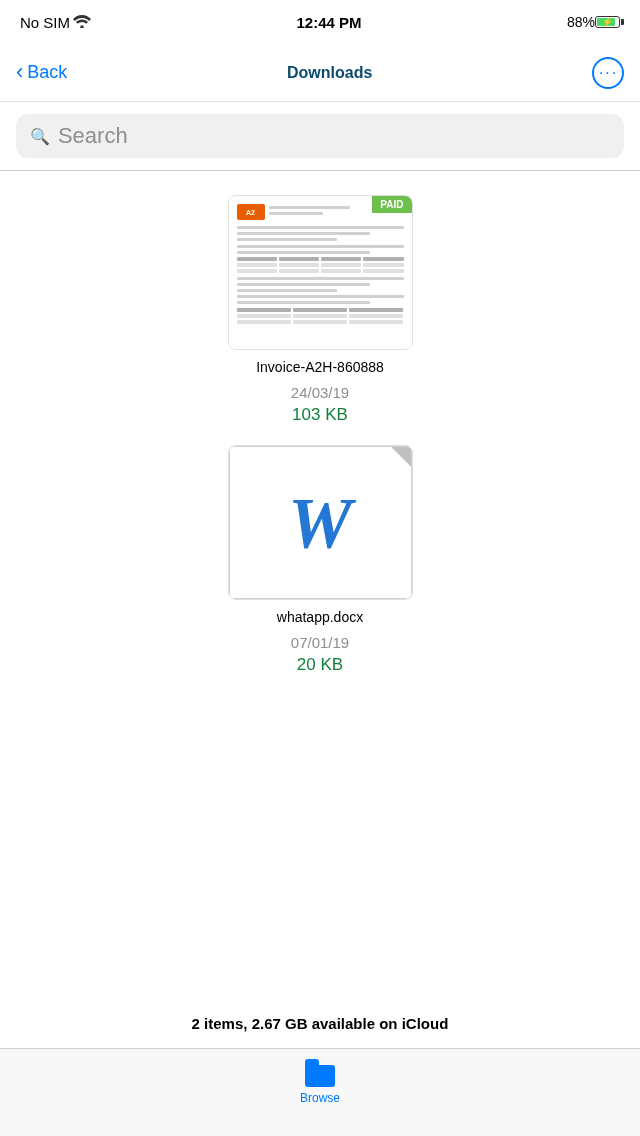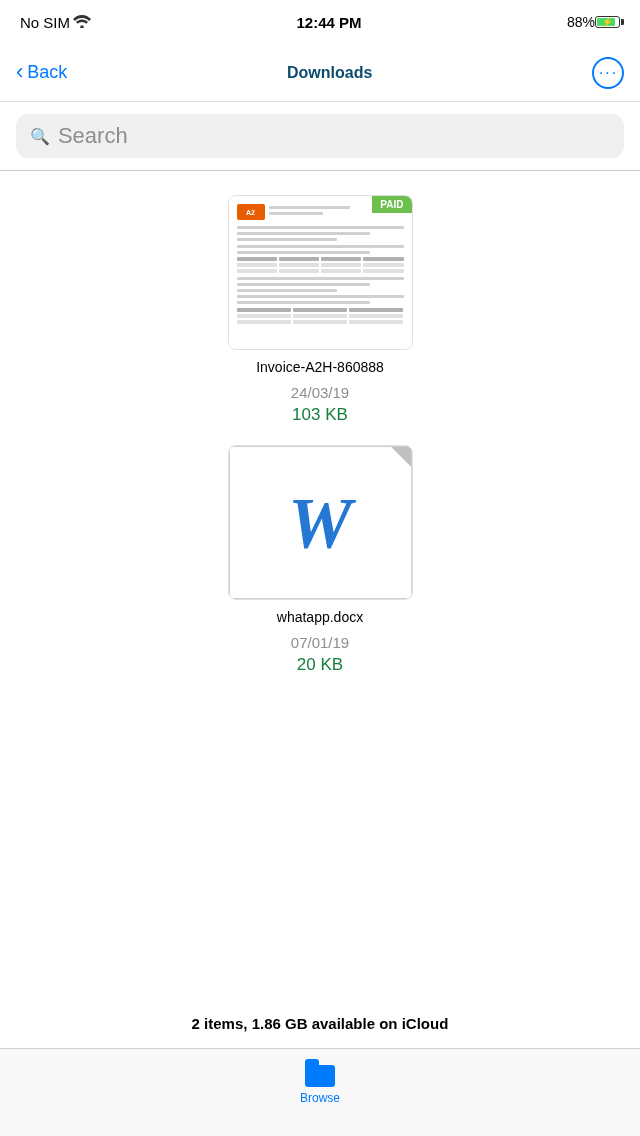--- a/index.html
+++ b/index.html
@@ -517,21 +517,21 @@
         <div class="doc-border"></div>
       </div>
     </div>
     <div class="file-name">whatapp.docx</div>
     <div class="file-date">07/01/19</div>
     <div class="file-size">20 KB</div>
   </div>
 
 </div>
 
-<div class="storage-info">2 items, 1.86 GB available on iCloud</div>
+<div class="storage-info">2 items, 2.67 GB available on iCloud</div>
 
 <div class="tab-bar">
   <div class="tab-item">
     <div class="tab-icon-browse">
       <div class="folder-tab"></div>
       <div class="folder-back"></div>
     </div>
     <span class="tab-label active">Browse</span>
   </div>
 </div>

